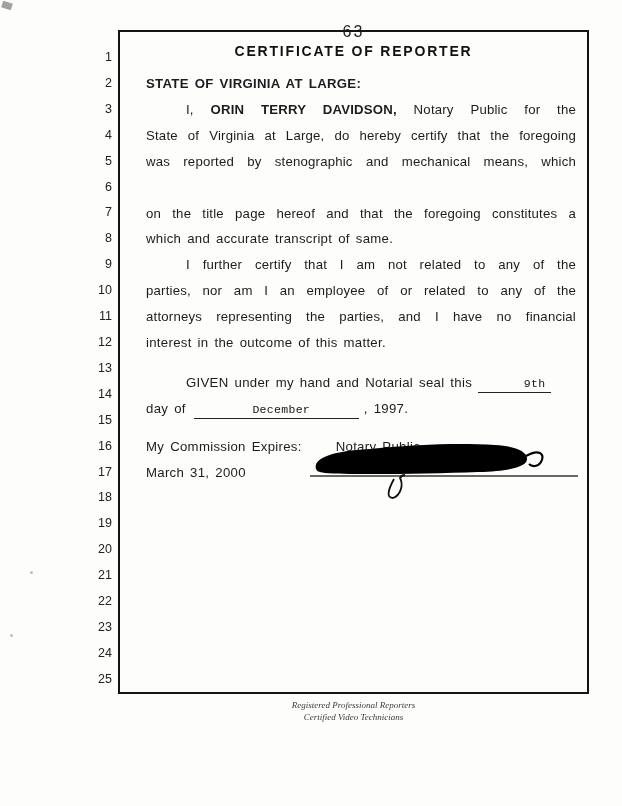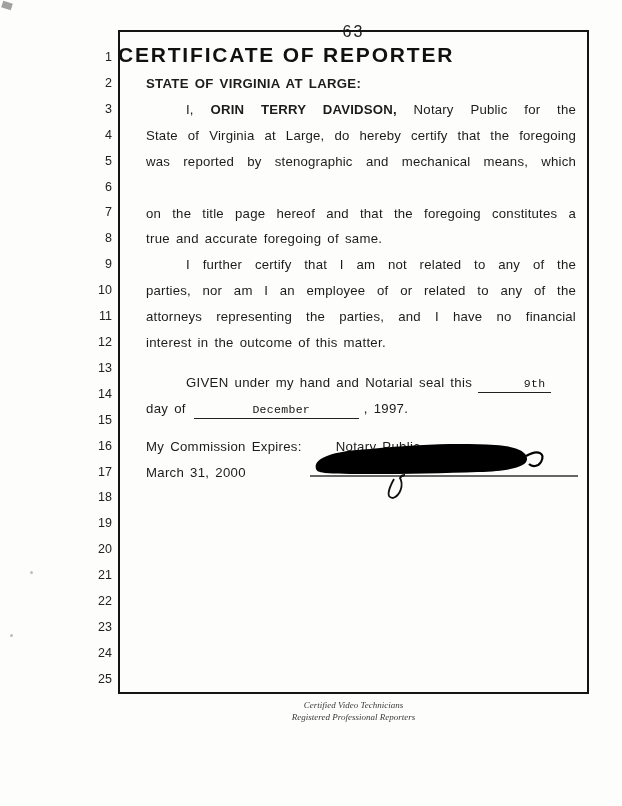--- a/index.html
+++ b/index.html
@@ -12,21 +12,21 @@
   .border-box {
     position:absolute; left:118px; top:30px; width:471px; height:664px;
     border:2px solid #141414; background:transparent;
   }
   .page-number {
     position:absolute; left:118px; top:23px; width:471px;
     text-align:center; font-size:16px; letter-spacing:2px; color:#222;
   }
   .doc-title {
     position:absolute; left:118px; top:43px; width:471px;
-    text-align:left; font-size:21px; font-weight:700; letter-spacing:1.8px;
+    text-align:center; font-size:14px; font-weight:700; letter-spacing:1.8px;
     color:#111;
   }
   .lnum-col { position:absolute; left:80px; top:45px; width:32px; }
   .lnum {
     height:25.92px; line-height:25.92px; text-align:right;
     font-size:12.5px; color:#222;
   }
   .body-text {
     position:absolute; left:146px; top:45px; width:430px; height:650px;
     font-size:13.2px; color:#1c1c1c;
@@ -105,37 +105,37 @@
       <div class="lnum">24</div>
       <div class="lnum">25</div>
     </div>
 
   <div class="body-text">
       <div class="trow" style="top: 25.92px;"><span class="b">STATE OF VIRGINIA AT LARGE:</span></div>
       <div class="trow j" style="top: 51.84px; text-indent: 40px;"><span>I, </span><span class="b">ORIN TERRY DAVIDSON,</span><span> Notary Public for the</span></div>
       <div class="trow j" style="top: 77.76px;"><span>State of Virginia at Large, do hereby certify that the foregoing</span></div>
       <div class="trow j" style="top: 103.68px;"><span>was reported by stenographic and mechanical means, which</span></div>
       <div class="trow j" style="top: 155.52px;"><span>on the title page hereof and that the foregoing constitutes a</span></div>
-      <div class="trow" style="top: 181.44px;"><span>true and accurate foregoing of same.</span></div>
+      <div class="trow" style="top: 181.44px;"><span>which and accurate transcript of same.</span></div>
       <div class="trow j" style="top: 207.36px; text-indent: 40px;"><span>I further certify that I am not related to any of the</span></div>
       <div class="trow j" style="top: 233.28px;"><span>parties, nor am I an employee of or related to any of the</span></div>
       <div class="trow j" style="top: 259.2px;"><span>attorneys representing the parties, and I have no financial</span></div>
       <div class="trow" style="top: 285.12px;"><span>interest in the outcome of this matter.</span></div>
       <div class="trow" style="top: 311.04px; text-indent: 40px;"><span>GIVEN under my hand and Notarial seal this</span><span class="fill" style="width: 73px; text-align: center; margin-left: 6px;">9th</span></div>
       <div class="trow" style="top: 336.96px;"><span>day of</span><span class="fill" style="width: 165px; text-align: center; padding-left: 10px; margin-left: 8px;">December</span><span style="margin-left: 5px;">, 1997.</span></div>
       <div class="trow" style="top: 388.8px;"><span>My Commission Expires:</span><span style="margin-left: 34px;">Notary Public</span></div>
       <div class="trow" style="top: 414.72px;"><span>March 31, 2000</span></div>
     </div>
 
   <svg class="sig-svg" width="276" height="66" viewBox="0 0 276 66">
     <line x1="2" y1="38" x2="270" y2="38" stroke="#333" stroke-width="1.3"></line>
     <path d="M8,31 C5,21 22,13 62,11 C112,6 152,5 187,7 C207,8 218,13 219,20
              C220,28 206,33 170,34 C120,36 40,37 17,35 C10,34 9,33 8,31 Z" fill="#000"></path>
     <path d="M218,18 C230,11 238,15 233,24 C230,29 224,29 221,26" fill="none" stroke="#000" stroke-width="2.2"></path>
     <path d="M86,41 C80,52 78,60 85,60 C92,58 96,47 92,40 C93,38 95,37 97,37" fill="none" stroke="#111" stroke-width="1.8"></path>
   </svg>
 
   <div class="footer">
+    <div class="sub">Registered Professional Reporters</div>
     <div class="sub">Certified Video Technicians</div>
-    <div class="sub">Registered Professional Reporters</div>
   </div>
 
 </div>
 
 </body></html>

